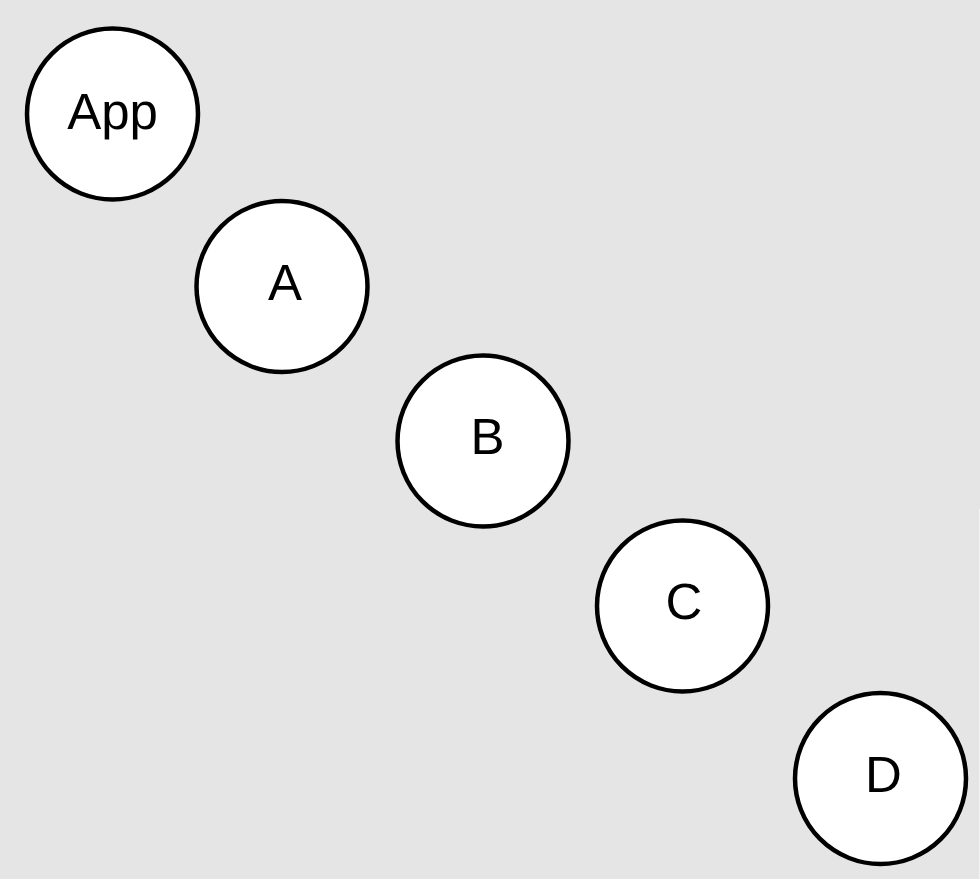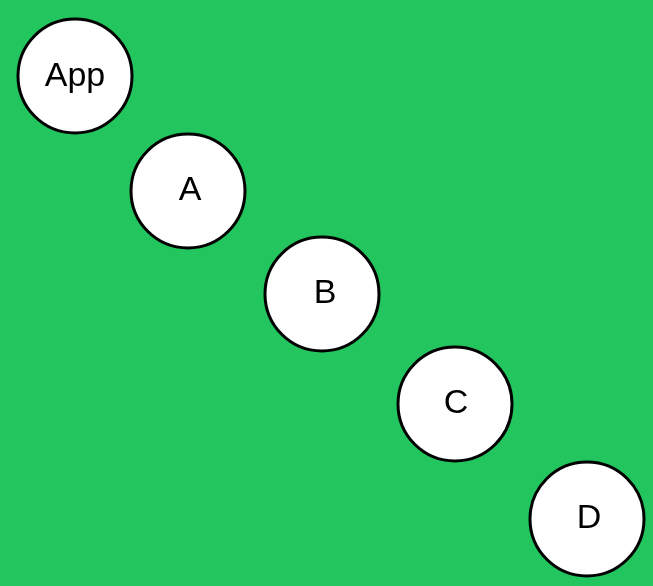--- a/index.html
+++ b/index.html
@@ -4,21 +4,21 @@
 <style>
   html, body {
     margin: 0;
     padding: 0;
     background: #ffffff;
   }
   #canvas {
     position: relative;
     width: 653px;
     height: 586px;
-    background: #22c55e;
+    background: #e5e5e5;
     overflow: hidden;
     font-family: "Liberation Sans", sans-serif;
   }
   #diagram-svg {
     position: absolute;
     top: 0;
     left: 0;
     width: 653px;
     height: 586px;
     display: block;

